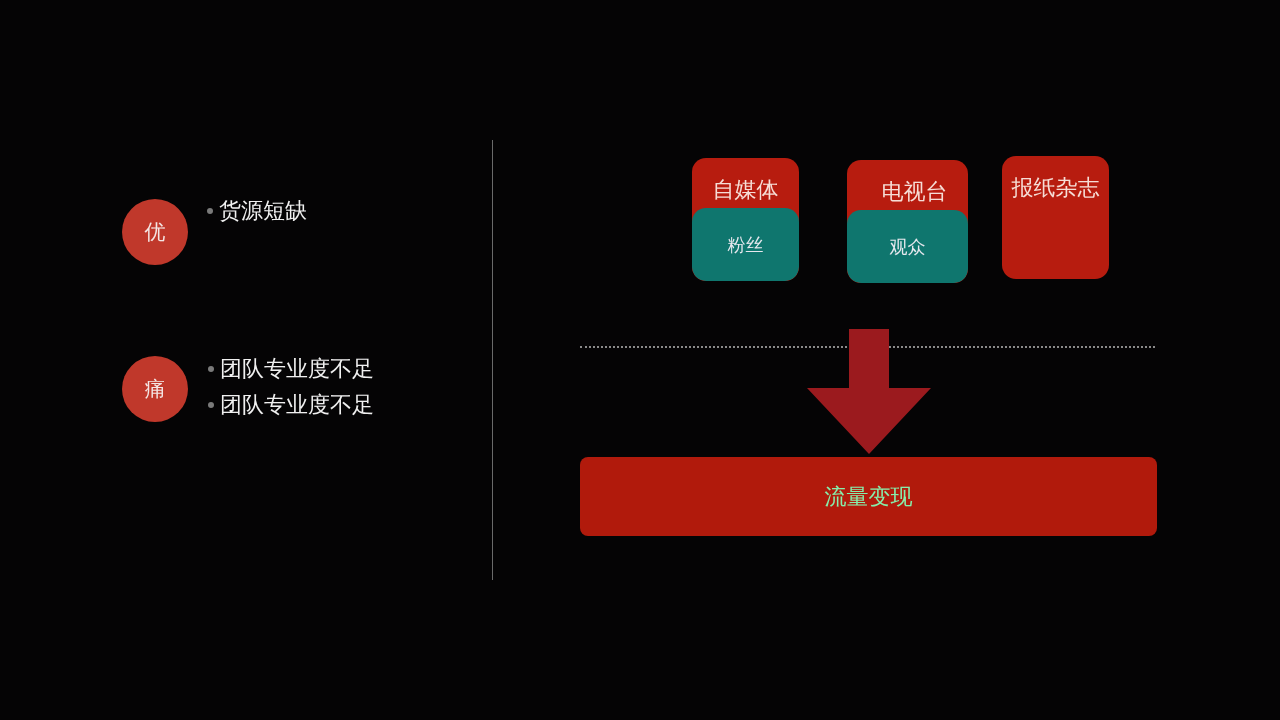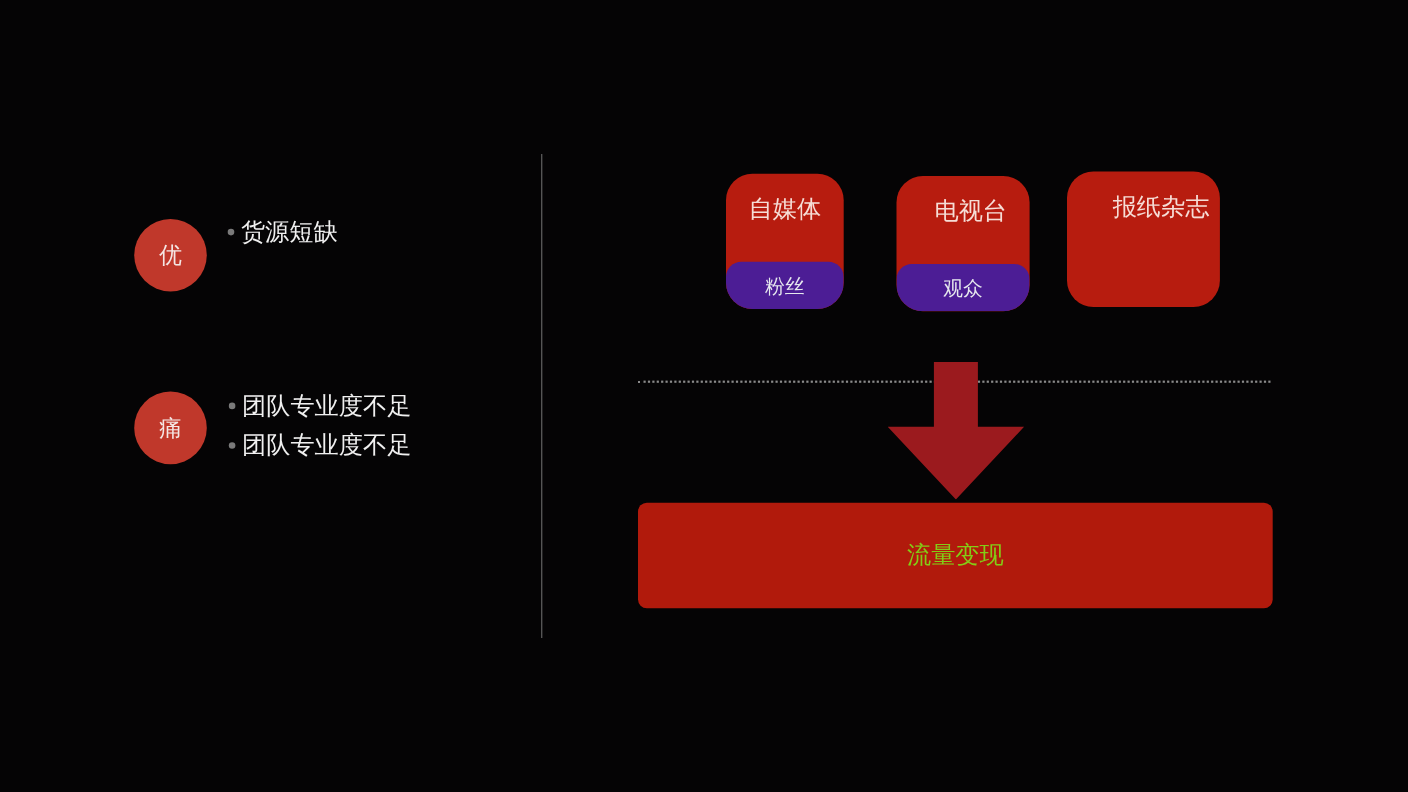--- a/index.html
+++ b/index.html
@@ -5,30 +5,30 @@
   html, body { margin:0; padding:0; }
   body { width:1280px; height:720px; background:#050405; position:relative; overflow:hidden;
          font-family:"DejaVu Sans","Liberation Sans",sans-serif; color:#e8e8e8; }
   .abs { position:absolute; }
   .circle { width:66px; height:66px; border-radius:50%; background:#c0382b;
             display:flex; align-items:center; justify-content:center; font-size:21px; color:#f4e6e4; }
   .bullets { list-style:none; margin:0; padding:0; }
   .bullets li { display:flex; align-items:center; height:36px; font-size:22px; color:#f0f0f0; white-space:nowrap; }
   .bullets li .dot { width:6px; height:6px; border-radius:50%; background:#7a7a7a; margin-right:6px; flex:none; }
   .divider { left:492px; top:140px; width:1px; height:440px; background:#6a6a6a; }
-  .card { width:107px; height:123px; border-radius:24px; background:#b71c0f; overflow:hidden; }
+  .card { width:107px; height:123px; border-radius:14px; background:#b71c0f; overflow:hidden;margin-left:32px; }
   .card .top { height:64px; display:flex; align-items:center; justify-content:center;
                font-size:22px; color:#f6ddd6; white-space:nowrap; }
-  .card .bot { position:absolute; left:0; right:0; bottom:0; height:43px; background:#4c1d95;
+  .card .bot { position:absolute; left:0; right:0; bottom:0; height:73px; background:#0f766e;
                border-radius:14px; display:flex; align-items:center; justify-content:center;
                font-size:18px; color:#e6e8ee; }
   .dotted { left:580px; top:346px; width:575px; height:0; border-top:2px dotted #8a8a8a; }
   .arrow { left:807px; top:329px; width:124px; height:125px; }
-  .result { left:580px; top:457px; width:577px; height:96px; background:#b11a0c; border-radius:8px;
-            display:flex; align-items:center; justify-content:center; font-size:22px; color:#84cc16; }
+  .result { left:580px; top:457px; width:577px; height:79px; background:#b11a0c; border-radius:8px;
+            display:flex; align-items:center; justify-content:center; font-size:22px; color:#86efac; }
 </style>
 </head>
 <body>
 
 <div class="abs circle" style="left:122px;top:199px;">
   <span>优</span>
 </div>
 <ul class="abs bullets" style="left:207px;top:193px;">
   <li>
       <span class="dot"></span>
@@ -53,21 +53,21 @@
 <div class="abs divider"></div>
 
 <div class="abs card" style="left:660px;top:158px;">
   <div class="top">自媒体</div>
   <div class="bot">粉丝</div>
 </div>
 <div class="abs card" style="left:815px;top:160px;padding-left:14px;">
   <div class="top">电视台</div>
   <div class="bot">观众</div>
 </div>
-<div class="abs card" style="left:970px;top:156px;padding-left:32px;">
+<div class="abs card" style="left:970px;top:156px;">
   <div class="top">报纸杂志</div>
 </div>
 
 <div class="abs dotted"></div>
 
 <svg class="abs arrow" viewBox="0 0 124 125">
   <polygon points="42,0 82,0 82,59 124,59 62,125 0,59 42,59" fill="#9b1a1e"></polygon>
 </svg>
 
 <div class="abs result">

